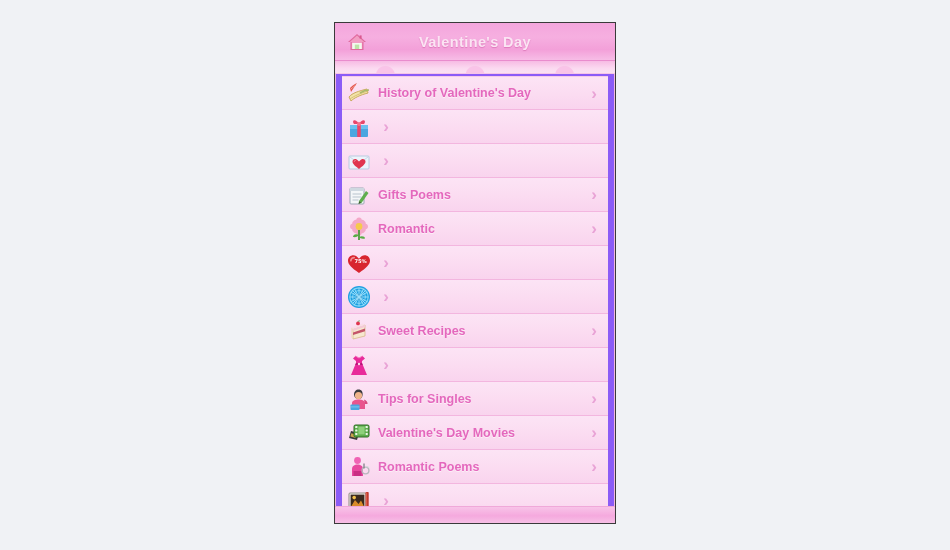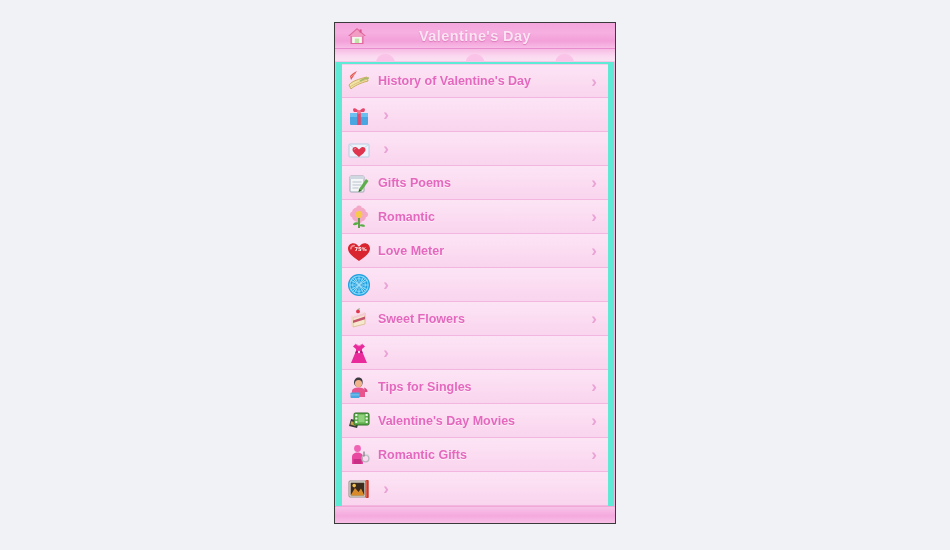--- a/index.html
+++ b/index.html
@@ -26,21 +26,21 @@
     border: 1px solid #3a3a3a;
     box-sizing: border-box;
     overflow: hidden;
     display: flex;
     flex-direction: column;
   }
 
   
   #app-header {
     position: relative;
-    height: 26px;
+    height: 38px;
     flex: none;
     background: linear-gradient(180deg, #f4a6dd 0%, #f6afe0 38%, #f3a0d9 72%, #f7bde6 100%);
     border-bottom: 1px solid #e98ccd;
     display: flex;
     align-items: center;
     box-sizing: border-box;
   }
   #home-icon {
     width: 22px;
     height: 22px;
@@ -69,21 +69,21 @@
       radial-gradient(circle at 18% 120%, #f9c4e8 0 9px, transparent 10px),
       radial-gradient(circle at 50% 120%, #f9c4e8 0 9px, transparent 10px),
       radial-gradient(circle at 82% 120%, #f9c4e8 0 9px, transparent 10px),
       linear-gradient(180deg, #f7bbe4 0%, #fbd9f0 60%, #fae2f3 100%);
     border-bottom: 1px solid #f6c5e7;
   }
 
   
   #menu-list {
     flex: 1 1 auto;
-    background: #5eead4;
+    background: #8b5cf6;
     padding: 2px 6px 16px 6px;
     box-sizing: border-box;
     border-left: 1px solid #f2b9e0;
     border-right: 1px solid #f2b9e0;
     overflow: hidden;
   }
   .menu-row {
     position: relative;
     height: 34px;
     display: flex;
@@ -233,21 +233,20 @@
     </div>
 
     <div class="menu-row">
       <span class="row-icon">
         <svg width="26" height="26" viewBox="0 0 26 26">
           <path d="M13 23 C5.5 18 2 14.6 2 10.6 C2 7.4 4.4 5.2 7.3 5.2 C9.3 5.2 11 6.3 13 8.8 C15 6.3 16.7 5.2 18.7 5.2 C21.6 5.2 24 7.4 24 10.6 C24 14.6 20.5 18 13 23 Z" fill="#d8252f"></path>
           <path d="M8.3 7.6 C6.3 7.6 5 9 4.8 10.8" stroke="#f08b8f" stroke-width="1.6" fill="none" stroke-linecap="round"></path>
           <text x="8.4" y="13.2" font-family="DejaVu Sans, sans-serif" font-size="5.2" font-weight="bold" fill="#ffffff">75%</text>
         </svg>
       </span>
-      <span class="row-label">Love Meter</span>
       <span class="row-chevron">›</span>
     </div>
 
     <div class="menu-row">
       <span class="row-icon">
         <svg width="26" height="26" viewBox="0 0 26 26">
           <circle cx="13" cy="13" r="11" fill="#1e9fe0"></circle>
           <circle cx="13" cy="13" r="9.2" fill="none" stroke="#7fd4f5" stroke-width="1.2"></circle>
           <circle cx="13" cy="13" r="6.4" fill="none" stroke="#7fd4f5" stroke-width="1"></circle>
           <circle cx="13" cy="13" r="3.2" fill="#0d7cb8"></circle>
@@ -271,21 +270,21 @@
         <svg width="26" height="26" viewBox="0 0 26 26">
           <path d="M7 21 L7 11 L19 7 L19 18 Z" fill="#f6e8cf" stroke="#d8b98c" stroke-width="0.8"></path>
           <path d="M7 14.5 L19 10.6 L19 13.2 L7 17 Z" fill="#c4546a"></path>
           <path d="M7 11 L19 7 L19 9 L7 13 Z" fill="#f5c9d8"></path>
           <path d="M7 11 L19 7 L16.5 5.6 L5.3 9.6 Z" fill="#fadce8"></path>
           <path d="M5.3 9.6 L5.3 19.6 L7 21 L7 11 Z" fill="#eed9be"></path>
           <circle cx="12" cy="5.4" r="1.9" fill="#e0354f"></circle>
           <path d="M12 3.6 C12.6 2.6 13.4 2.6 13.8 3.2" stroke="#4e9b3e" stroke-width="0.9" fill="none"></path>
         </svg>
       </span>
-      <span class="row-label">Sweet Flowers</span>
+      <span class="row-label">Sweet Recipes</span>
       <span class="row-chevron">›</span>
     </div>
 
     <div class="menu-row">
       <span class="row-icon">
         <svg width="26" height="26" viewBox="0 0 26 26">
           <path d="M9.5 4 L13 6 L16.5 4 L19 6.5 L16 9 L16 11 L21 23 L5 23 L10 11 L10 9 L7 6.5 Z" fill="#e82a9a"></path>
           <path d="M10 11 L16 11 L16.8 13 L9.2 13 Z" fill="#b81578"></path>
           <path d="M9.5 4 L13 6 L16.5 4" fill="none" stroke="#f57ec4" stroke-width="1"></path>
           <circle cx="13" cy="12" r="1.2" fill="#ffd6ec"></circle>
@@ -334,21 +333,21 @@
       <span class="row-icon">
         <svg width="26" height="26" viewBox="0 0 26 26">
           <circle cx="11.5" cy="6.5" r="3.4" fill="#f062b4"></circle>
           <path d="M6 22 L6 15 C6 12 8.5 10.4 11.5 10.4 C14.5 10.4 17 12 17 15 L17 22 Z" fill="#e8489f"></path>
           <path d="M7.5 22 L7.5 17 L15.5 17 L15.5 22 Z" fill="#c92f84"></path>
           <circle cx="19.5" cy="16.5" r="3.4" fill="none" stroke="#b8b8be" stroke-width="1.4"></circle>
           <path d="M19.5 13.1 C21 12.2 22.4 12.8 22.8 14" stroke="#d8d8dd" stroke-width="1.2" fill="none"></path>
           <path d="M18 9.5 L18 14.6" stroke="#7a7a80" stroke-width="1.2"></path>
         </svg>
       </span>
-      <span class="row-label">Romantic Gifts</span>
+      <span class="row-label">Romantic Poems</span>
       <span class="row-chevron">›</span>
     </div>
 
     <div class="menu-row">
       <span class="row-icon">
         <svg width="26" height="26" viewBox="0 0 26 26">
           <rect x="3" y="5" width="17" height="16" rx="1" fill="#f2efe8" stroke="#8f8a80" stroke-width="1"></rect>
           <rect x="4.6" y="6.6" width="13.8" height="12.8" fill="#3b2a1e"></rect>
           <path d="M4.6 19.4 L9 12 L12.5 16 L15 12.6 L18.4 19.4 Z" fill="#d98b2a"></path>
           <circle cx="8.2" cy="9.6" r="1.8" fill="#f2c14b"></circle>

